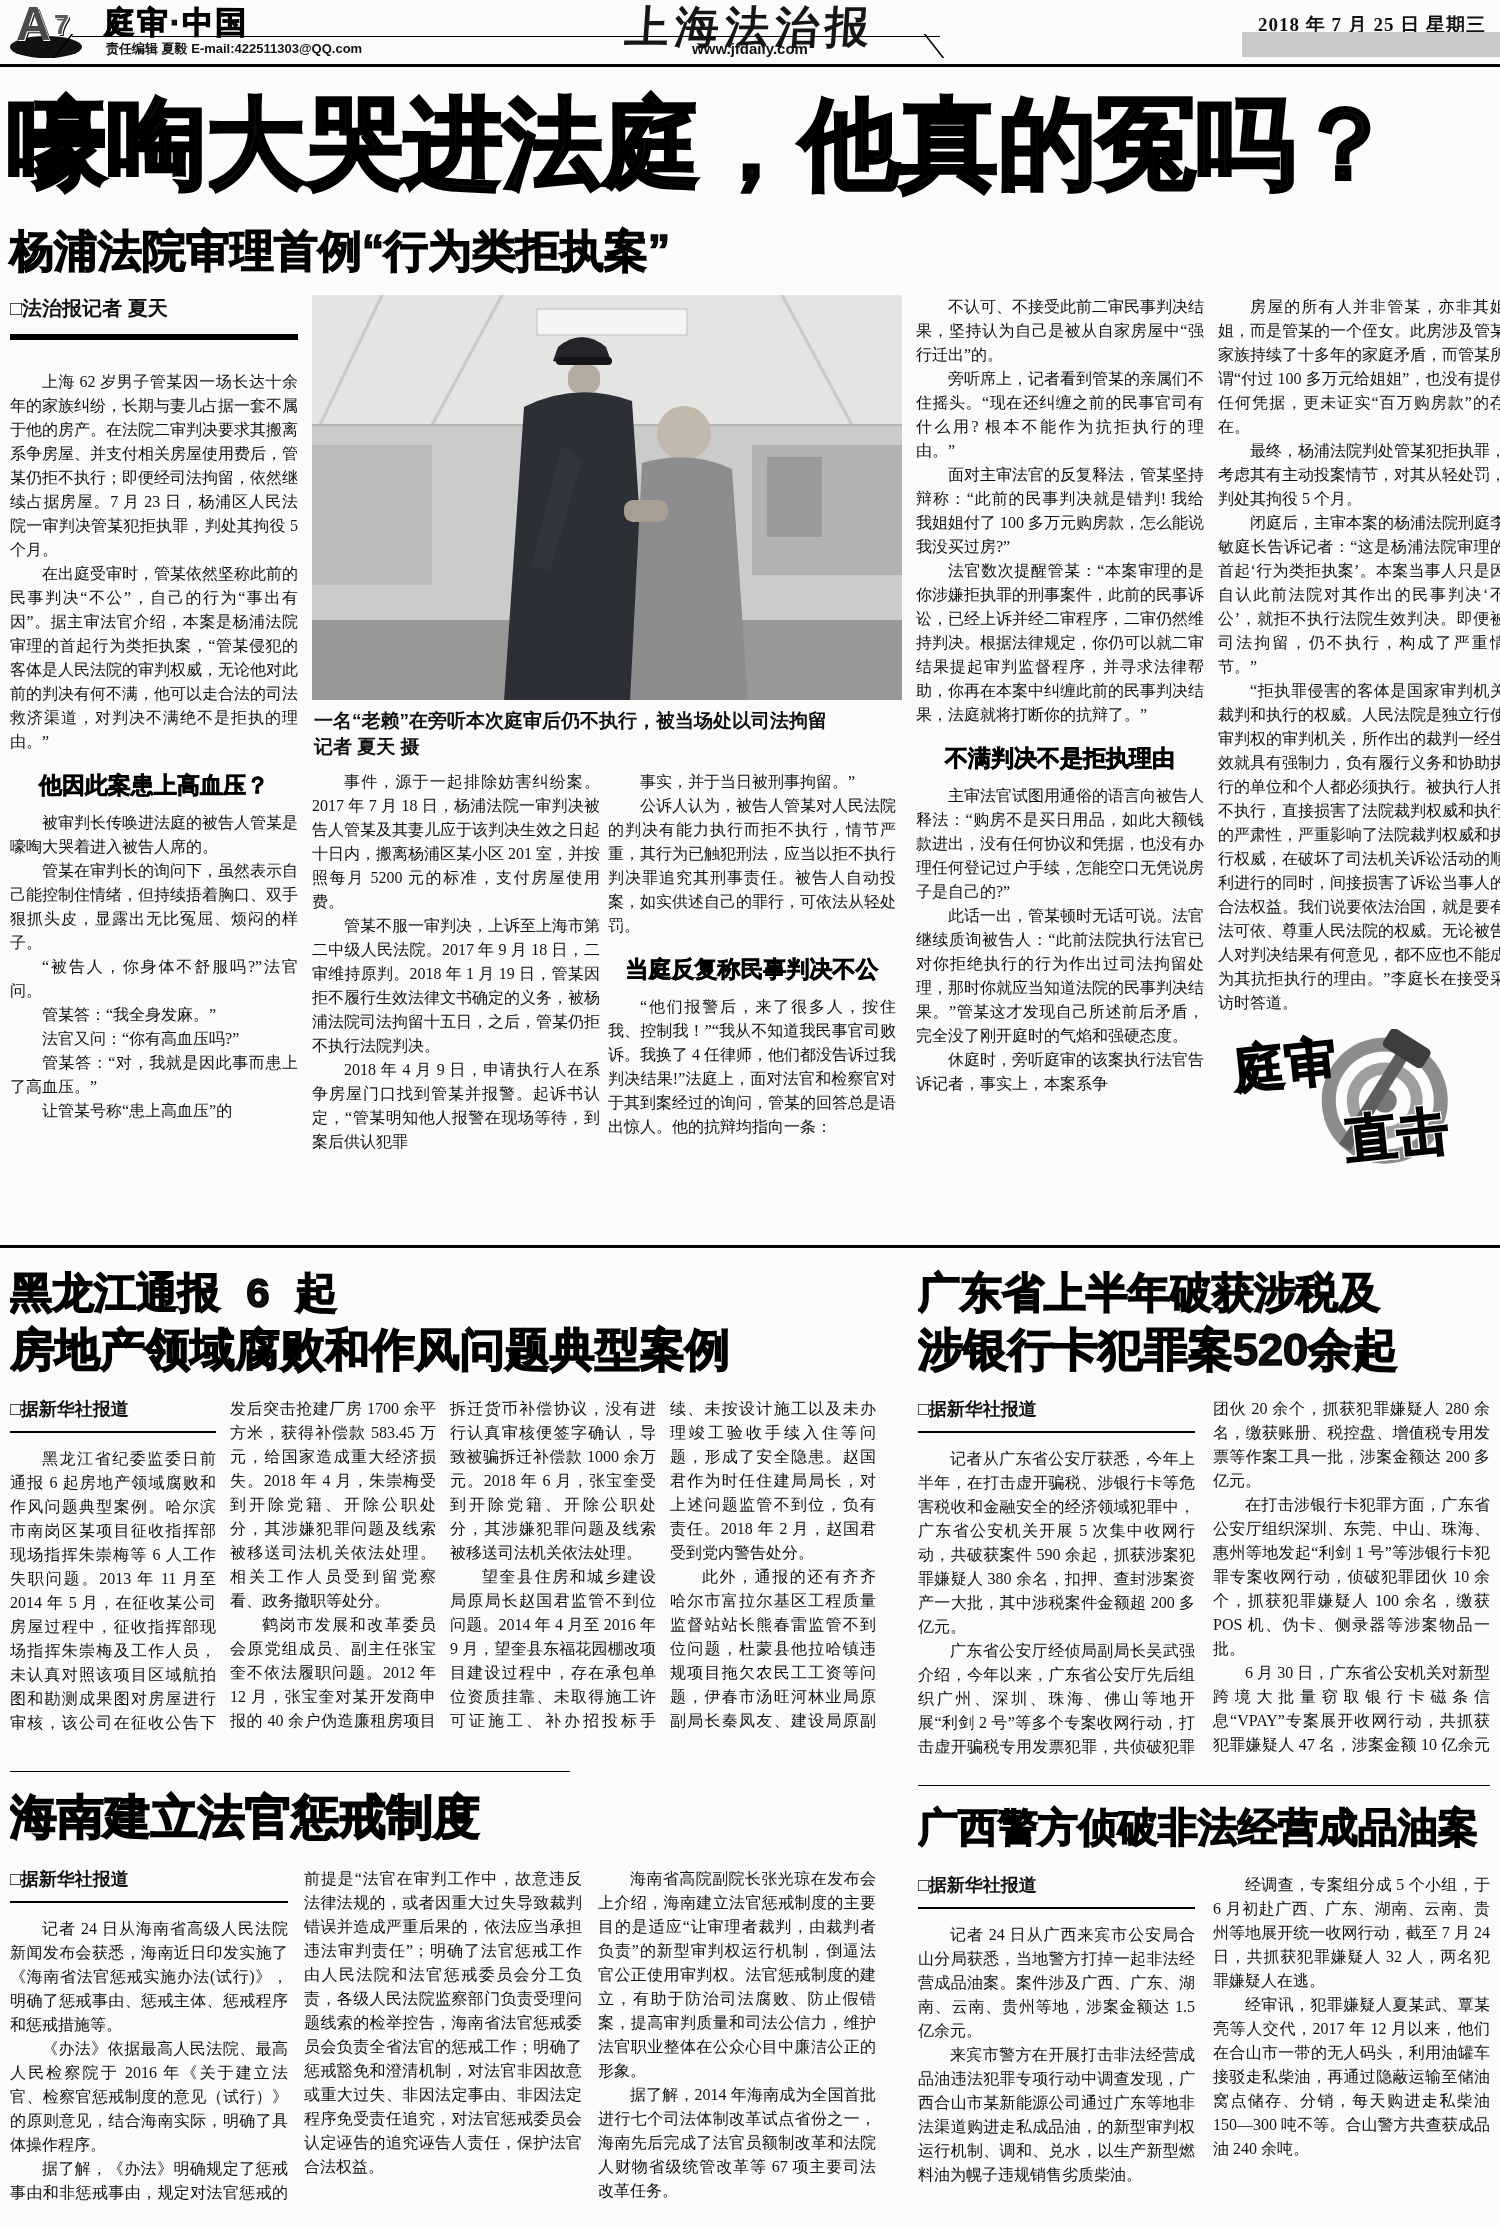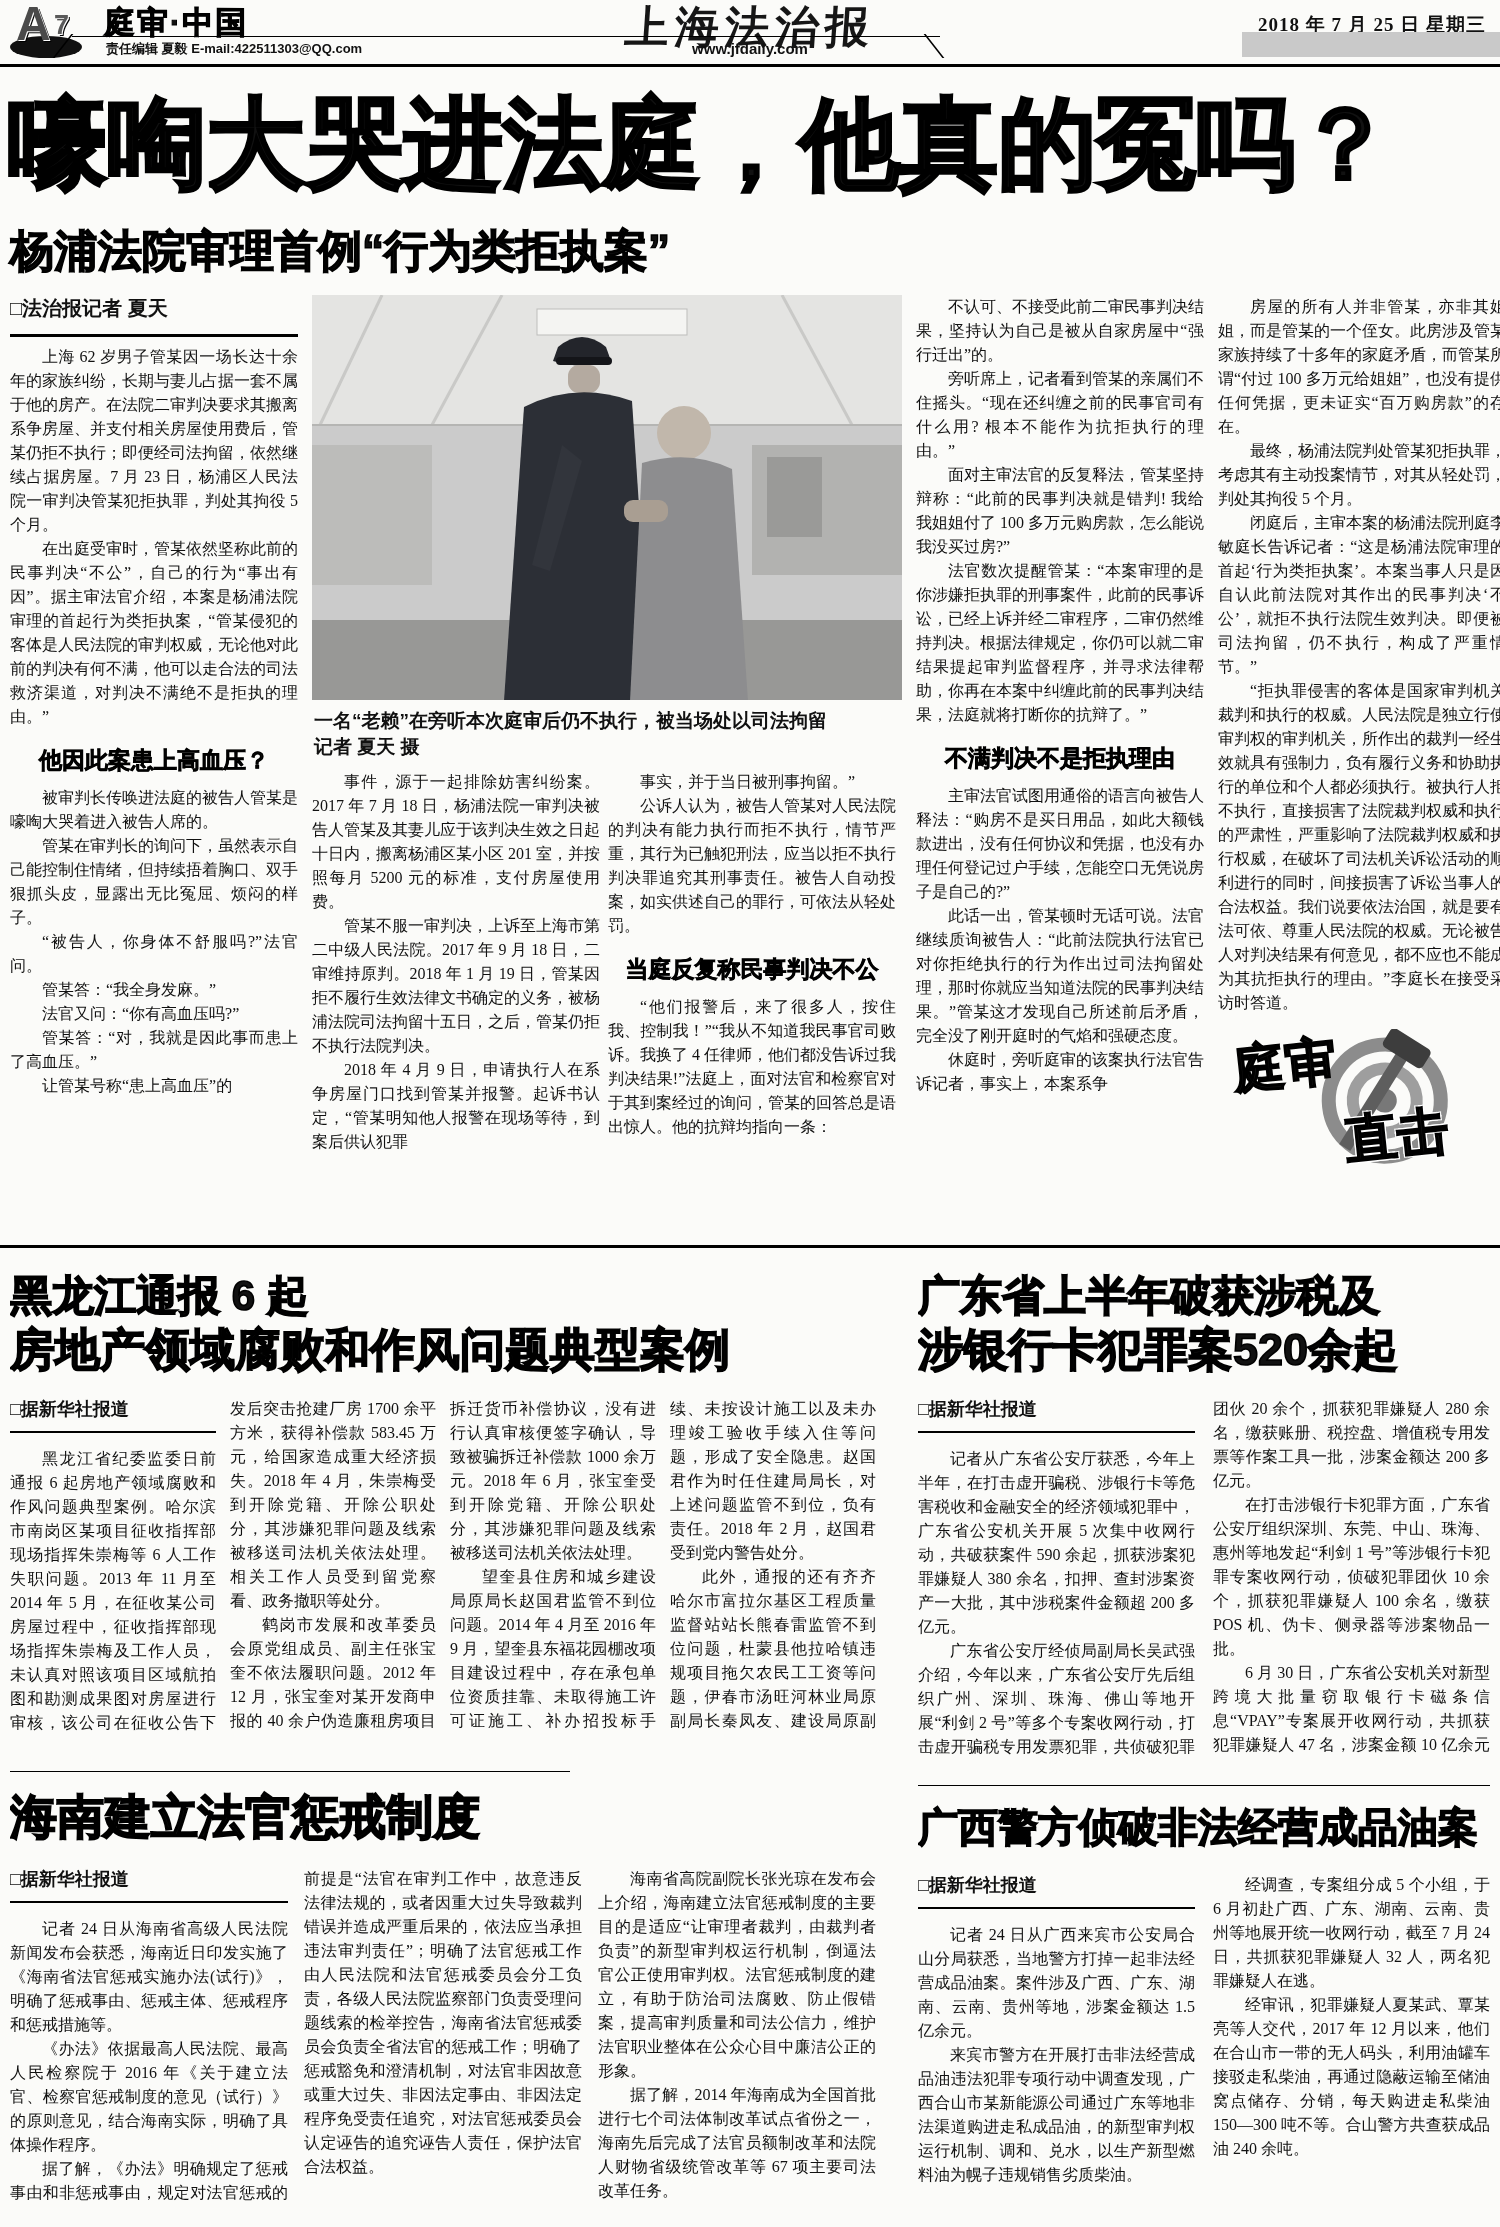--- a/index.html
+++ b/index.html
@@ -35,21 +35,21 @@
             font-size:99px;line-height:1.04;letter-spacing:0;-webkit-text-stroke:3px #000;white-space:nowrap;}
   .headline-sub{margin:26px 10px 8px;font-family:"Liberation Sans","DejaVu Sans",sans-serif;font-weight:900;
             font-size:44px;-webkit-text-stroke:1.4px #000;}
 
   
   .cols{display:flex;gap:14px;padding:6px 10px 0;}
   .col{flex:0 0 288px;height:938px;overflow:hidden;}
   .mid{flex:0 0 590px;height:938px;overflow:hidden;}
   p.art{margin:0;text-indent:2em;font-size:16px;line-height:24px;text-align:justify;}
   .byline1{font-family:"Liberation Sans","DejaVu Sans",sans-serif;font-weight:900;font-size:20px;
-            border-bottom:3px solid #000000;padding-bottom:12px;margin-bottom:8px;}
+            border-bottom:6px solid #000000;padding-bottom:12px;margin-bottom:30px;}
   h3.sub{margin:16px 0 10px;text-align:center;font-family:"Liberation Sans","DejaVu Sans",sans-serif;
             font-weight:900;font-size:23px;-webkit-text-stroke:.7px #000;}
   .photo{width:590px;height:405px;background:#cfcfcf;}
   .caption{margin:8px 2px 10px;font-family:"Liberation Sans","DejaVu Sans",sans-serif;font-weight:700;font-size:19px;}
   .credit{display:block;text-align:left;margin-top:0;}
   .mid-cols{display:flex;gap:8px;height:430px;overflow:hidden;}
   .mcol{flex:0 0 288px;}
 
   
   .logo-box{position:relative;width:270px;height:150px;margin:14px auto 0;}
@@ -59,21 +59,21 @@
            font-weight:900;font-size:52px;-webkit-text-stroke:1.5px #000;transform:rotate(-6deg);
            text-shadow:-2px -2px 0 #fff,2px -2px 0 #fff,-2px 2px 0 #fff,2px 2px 0 #fff;}
 
   
   .big-rule{height:3px;background:#000;margin:12px 0 0;}
 
   
   .bottom{display:flex;gap:42px;padding:16px 10px 0;height:1152px;overflow:hidden;}
   .b-left{flex:0 0 866px;overflow:hidden;}
   .b-right{flex:1;overflow:hidden;}
-  .h2a{margin:6px 0 0;font-family:Liberation Sans, sans-serif;font-weight:900;
+  .h2a{margin:6px 0 0;font-family:Liberation Mono, monospace;font-weight:900;
        font-size:42px;-webkit-text-stroke:1.6px #000;line-height:1.25;}
   .h2b{margin:0 0 18px;font-family:"Liberation Sans","DejaVu Sans",sans-serif;font-weight:900;
        font-size:45px;-webkit-text-stroke:1.6px #000;line-height:1.25;}
   .h2single{margin:14px 0 18px;font-family:"Liberation Sans","DejaVu Sans",sans-serif;font-weight:900;
        font-size:47px;-webkit-text-stroke:1.8px #000;}
   .h2single-sm{margin:14px 0 18px;font-family:"Liberation Sans","DejaVu Sans",sans-serif;font-weight:900;
        font-size:40px;-webkit-text-stroke:1.5px #000;}
   .byline2{font-family:"Liberation Sans","DejaVu Sans",sans-serif;font-weight:900;font-size:18px;
        border-bottom:2px solid #000;padding-bottom:10px;margin:0 0 14px;}
   .body4{column-count:4;column-gap:14px;height:356px;overflow:hidden;}

